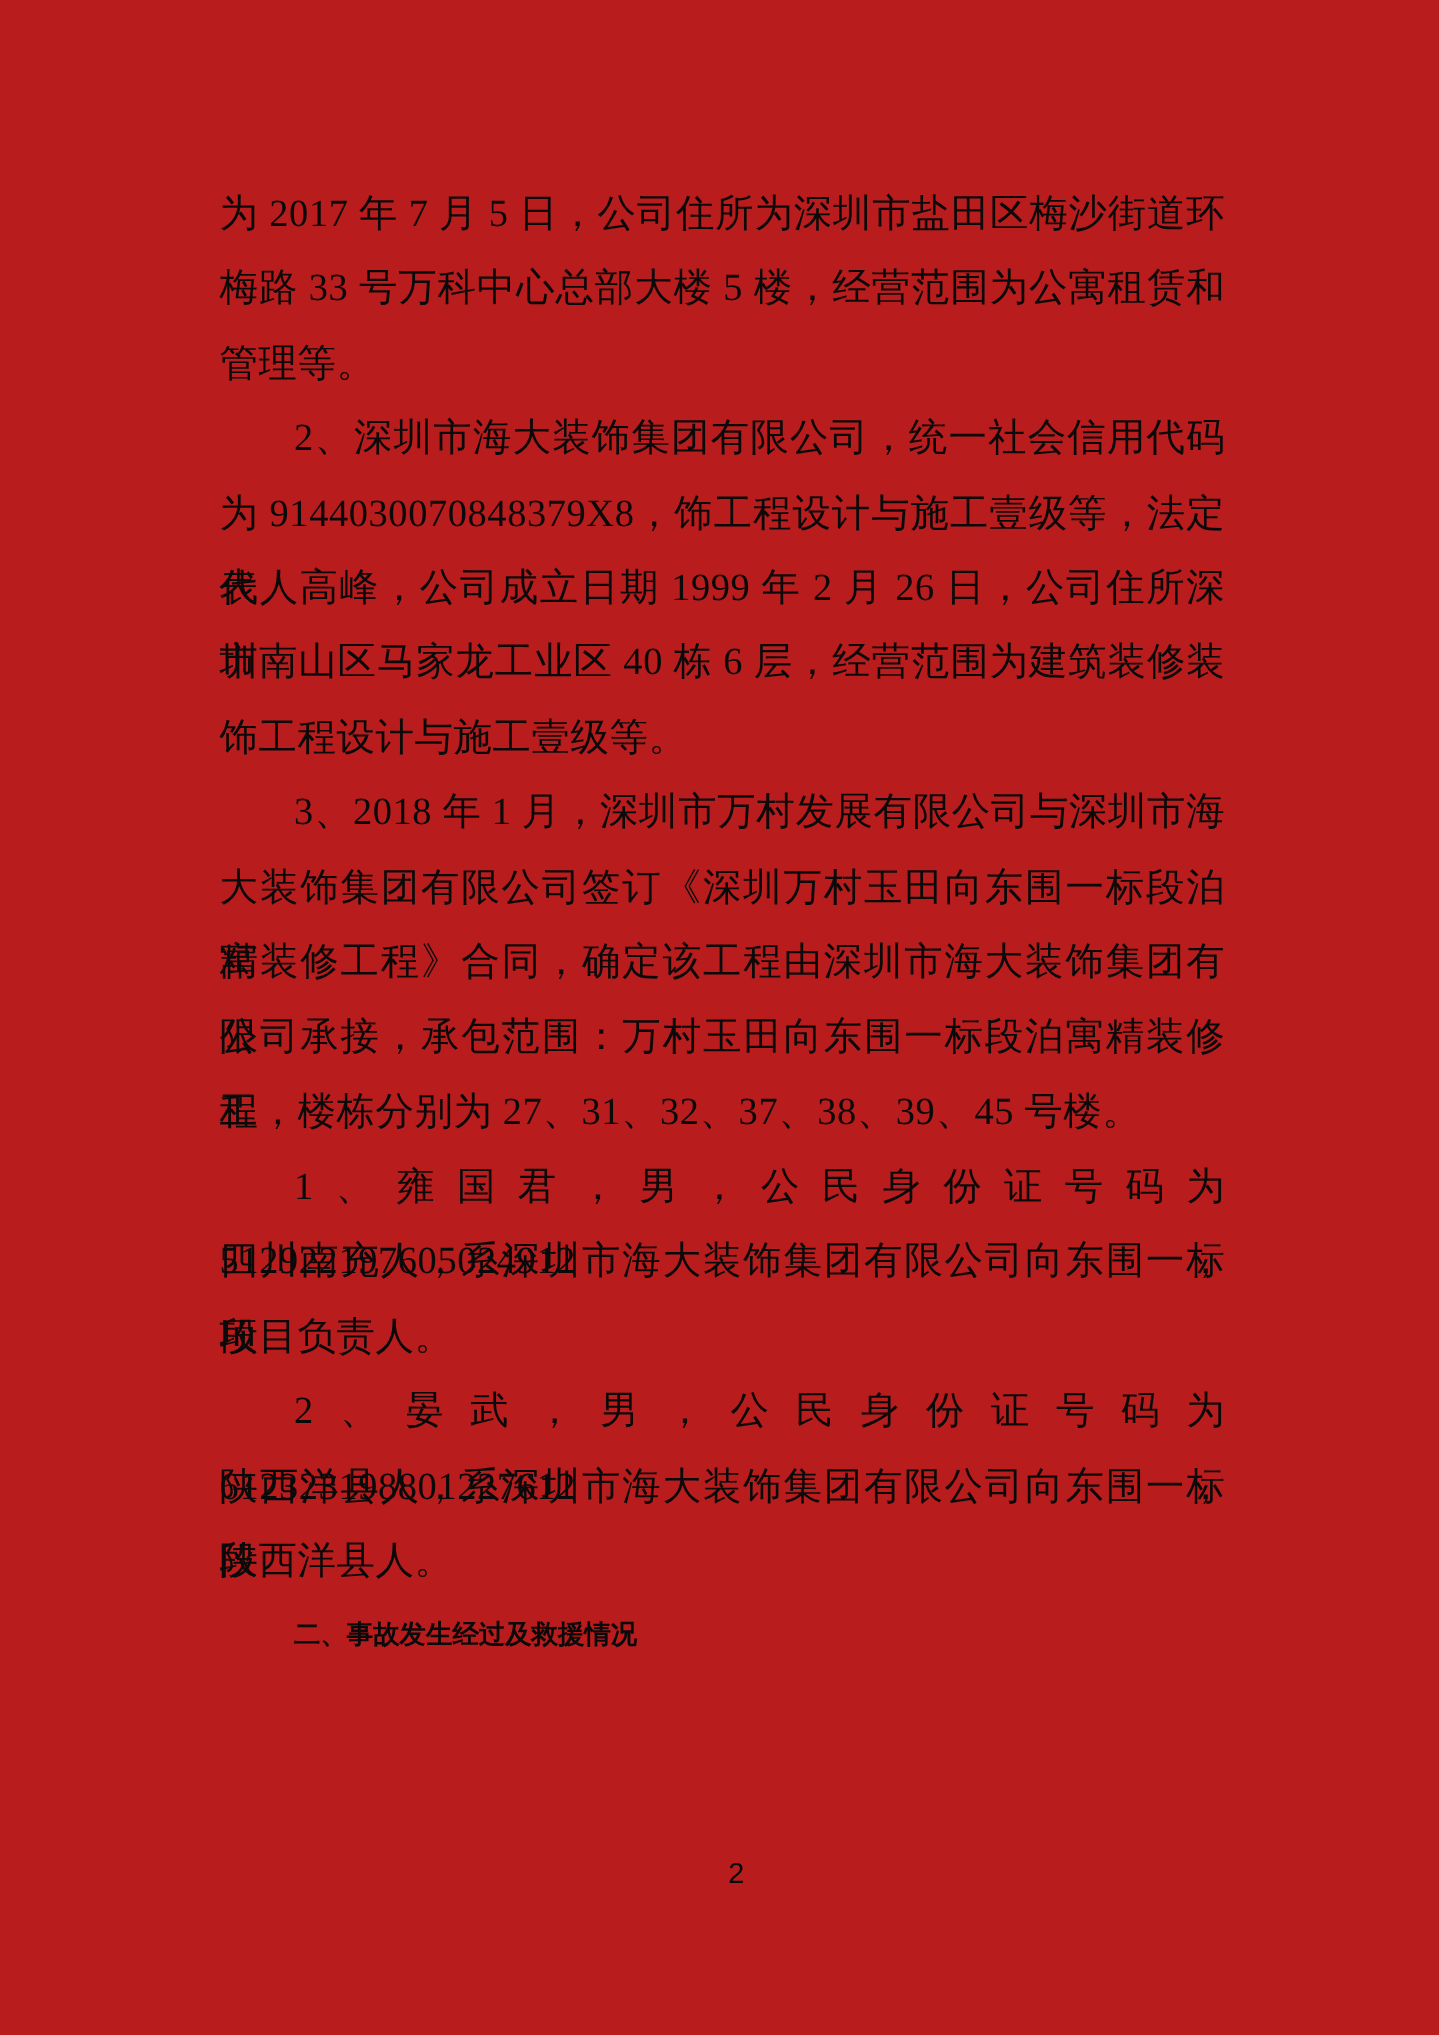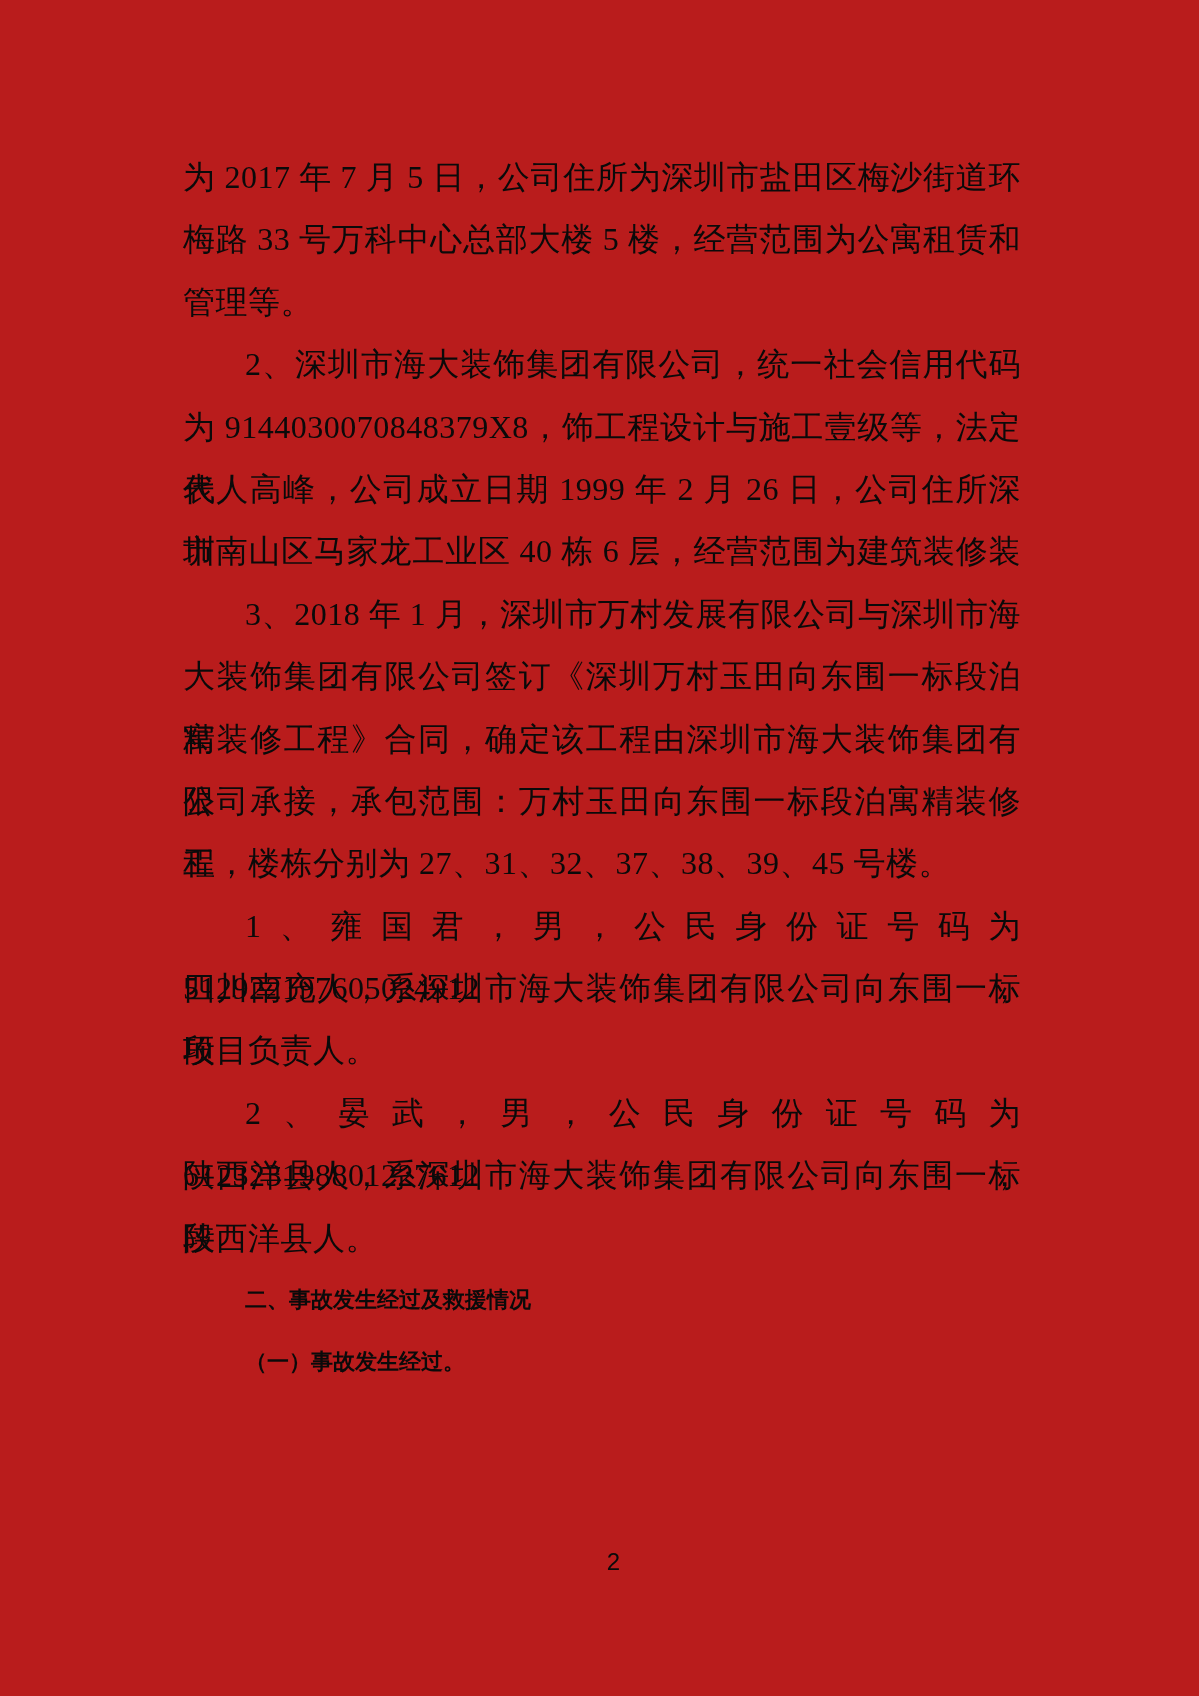--- a/index.html
+++ b/index.html
@@ -61,28 +61,28 @@
 
 <div class="page">
   <div class="content">
       <div class="line justify">为 2017 年 7 月 5 日，公司住所为深圳市盐田区梅沙街道环</div>
       <div class="line justify">梅路 33 号万科中心总部大楼 5 楼，经营范围为公寓租赁和</div>
       <div class="line">管理等。</div>
       <div class="line indent justify">2、深圳市海大装饰集团有限公司，统一社会信用代码</div>
       <div class="line justify">为 9144030070848379X8，饰工程设计与施工壹级等，法定代</div>
       <div class="line justify">表人高峰，公司成立日期 1999 年 2 月 26 日，公司住所深圳</div>
       <div class="line justify">市南山区马家龙工业区 40 栋 6 层，经营范围为建筑装修装</div>
+      <div class="line">饰工程设计与施工壹级等。</div>
       <div class="line indent justify">3、2018 年 1 月，深圳市万村发展有限公司与深圳市海</div>
       <div class="line justify">大装饰集团有限公司签订《深圳万村玉田向东围一标段泊寓</div>
       <div class="line justify">精装修工程》合同，确定该工程由深圳市海大装饰集团有限</div>
       <div class="line justify">公司承接，承包范围：万村玉田向东围一标段泊寓精装修工</div>
       <div class="line">程，楼栋分别为 27、31、32、37、38、39、45 号楼。</div>
       <div class="line indent justify">1、雍国君，男，公民身份证号码为 512922197605024912，</div>
       <div class="line justify">四川南充人，系深圳市海大装饰集团有限公司向东围一标段</div>
       <div class="line">项目负责人。</div>
       <div class="line indent justify">2、晏武，男，公民身份证号码为 612323198801227612，</div>
       <div class="line justify">陕西洋县人，系深圳市海大装饰集团有限公司向东围一标段</div>
       <div class="line">陕西洋县人。</div>
       <div class="line heading indent">二、事故发生经过及救援情况</div>
-      <div class="line heading indent">（一）事故发生经过。</div>
     </div>
   <div class="page-number">2</div>
 </div>
 
 </body></html>

